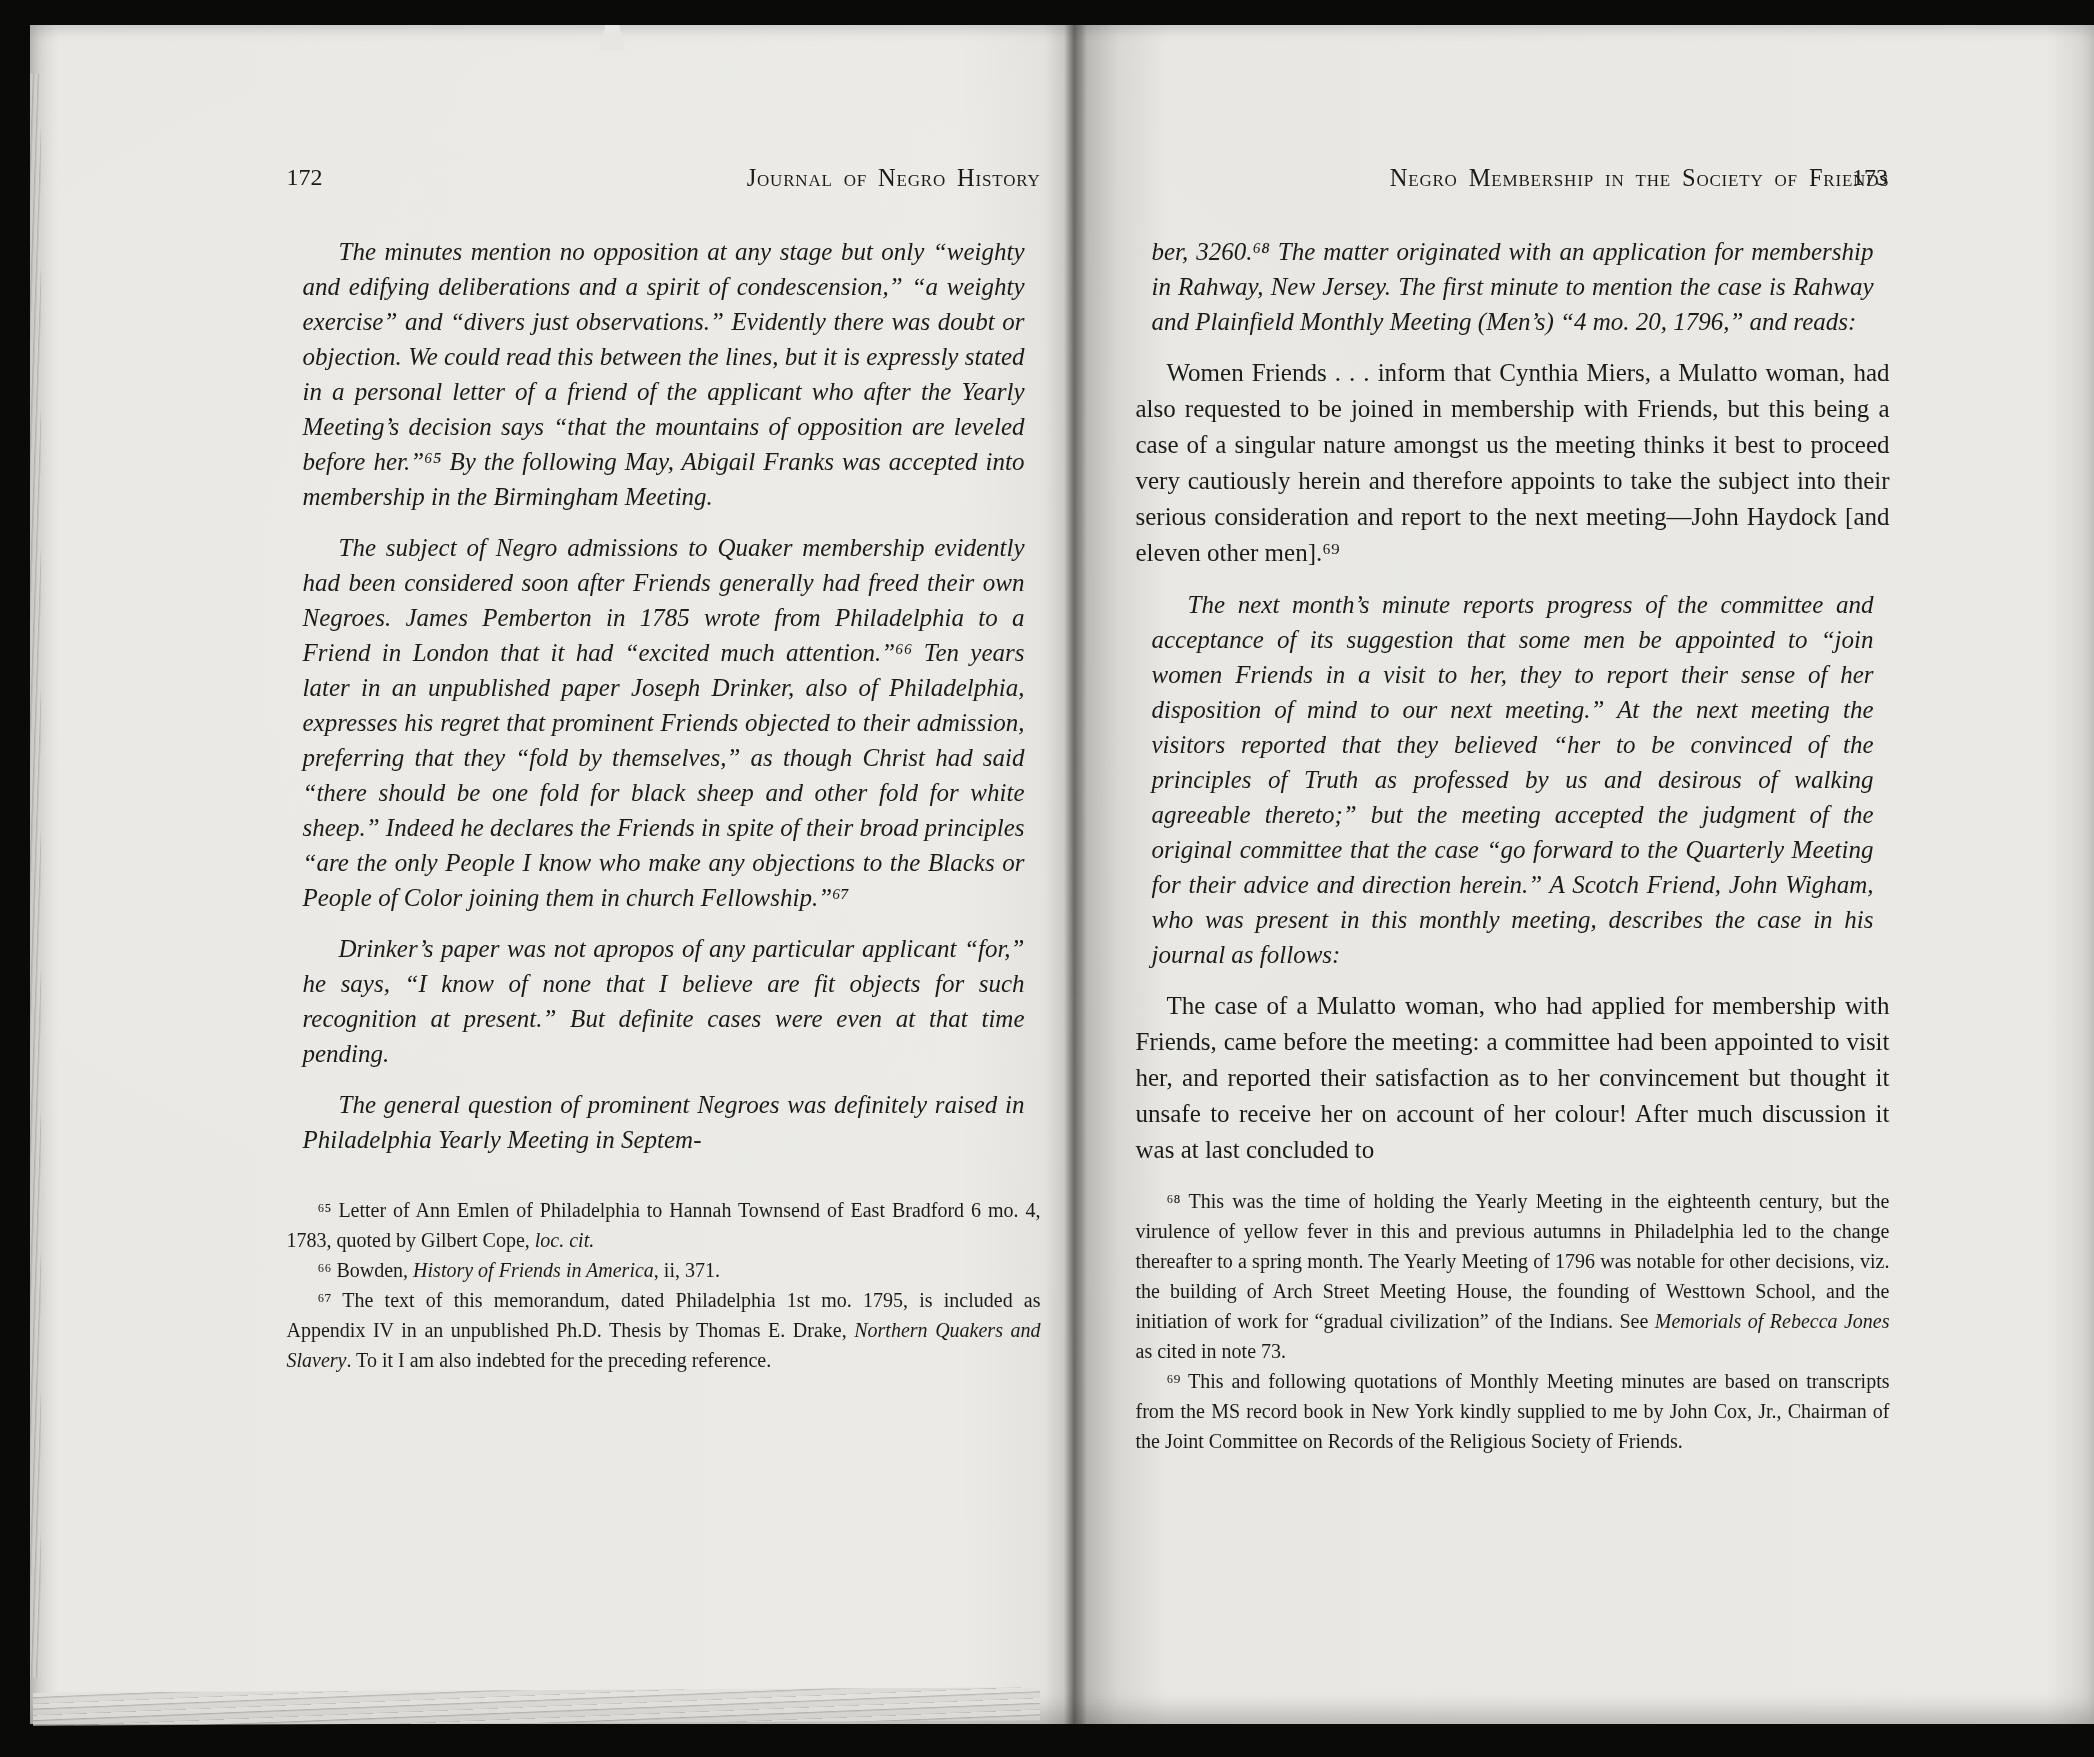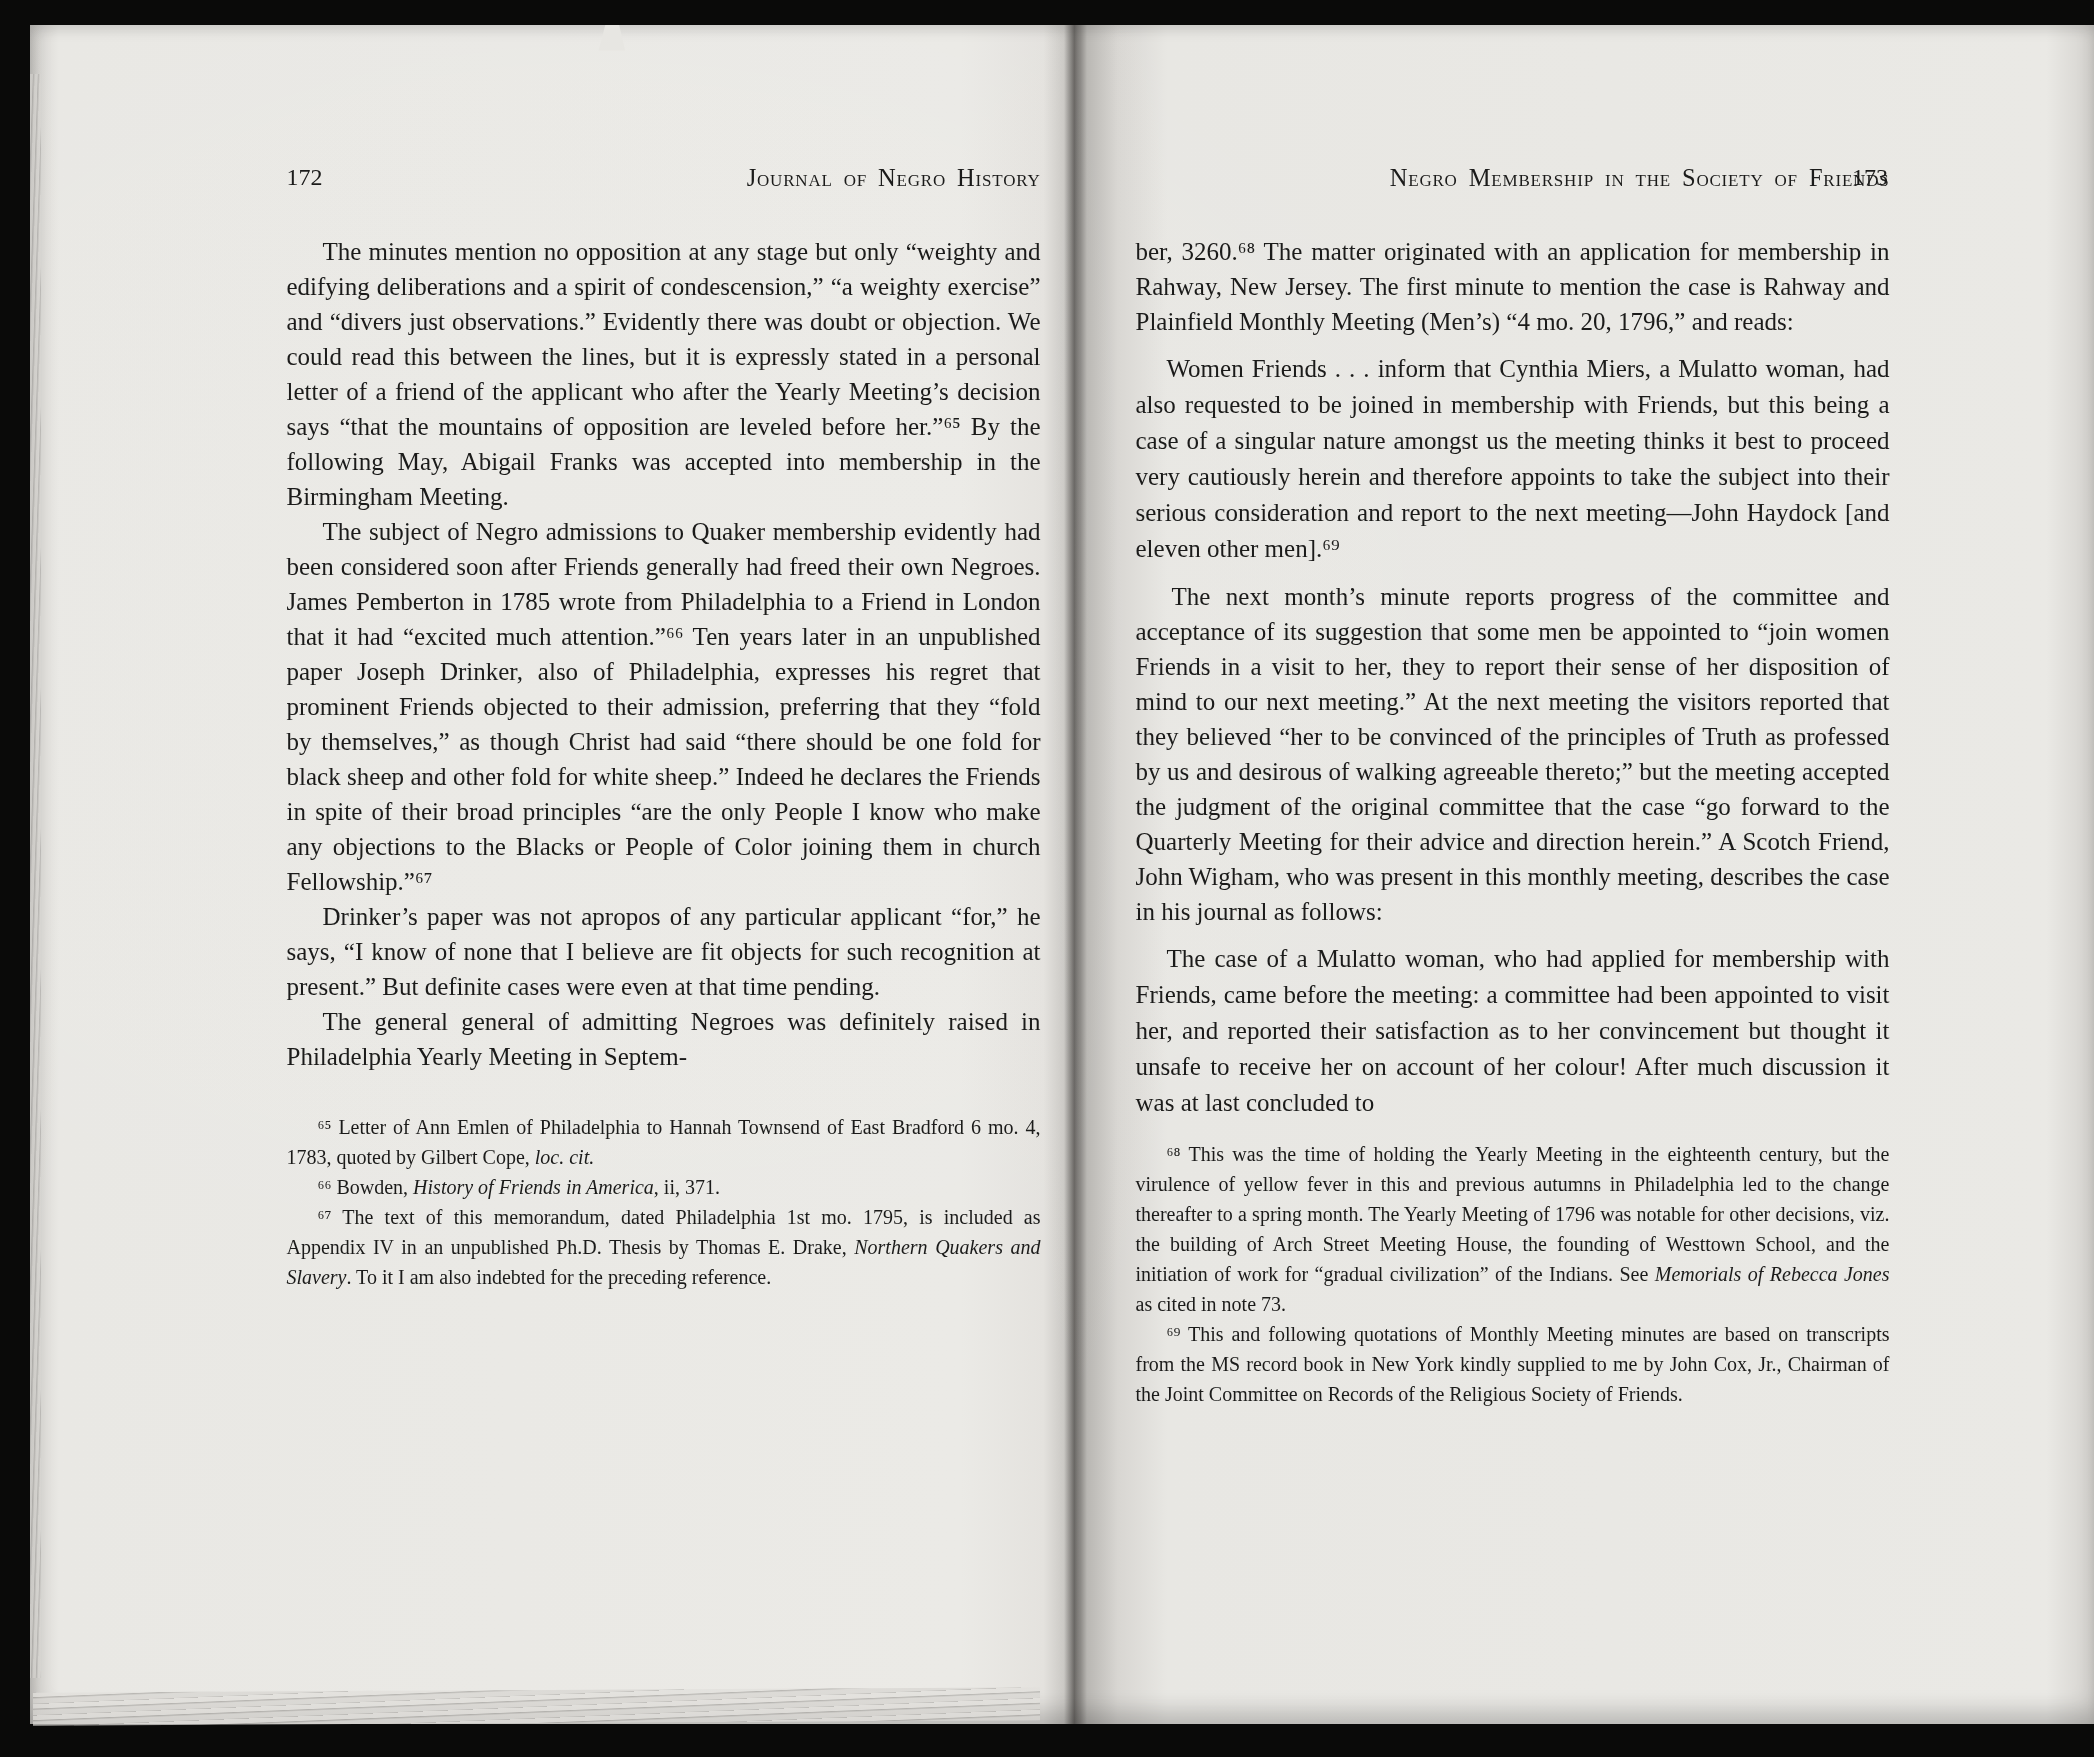--- a/index.html
+++ b/index.html
@@ -99,23 +99,24 @@
     font-size: 24px;
   }
   .folio.at-left  { left: 0; }
   .folio.at-right { right: 1.6px; }
 
   .body-text {
     font-size: 25px;
     line-height: 35px;
   }
   .para {
-    margin: 0;
+    margin: 16px;
     text-indent: 36px;
     text-align: justify;
+    font-style: italic;
   }
   .para.cont { text-indent: 0; }
 
   .quote {
     margin: 12.3px 0 12.3px 0;
     font-size: 25px;
     line-height: 36px;
     text-indent: 31px;
     text-align: justify;
   }
@@ -143,21 +144,21 @@
 
   <div class="page left">
     <div class="page-header">
       <span class="folio at-left">172</span>
       <div class="running-title">Journal of Negro History</div>
     </div>
     <div class="body-text">
       <p class="para">The minutes mention no opposition at any stage but only “weighty and edifying deliberations and a spirit of condescension,” “a weighty exercise” and “divers just observations.”  Evidently there was doubt or objection. We could read this between the lines, but it is expressly stated in a personal letter of a friend of the applicant who after the Yearly Meeting’s decision says “that the mountains of opposition are leveled before her.”⁶⁵ By the following May, Abigail Franks was accepted into membership in the Birmingham Meeting.</p>
       <p class="para">The subject of Negro admissions to Quaker membership evidently had been considered soon after Friends generally had freed their own Negroes.  James Pemberton in 1785 wrote from Philadelphia to a Friend in London that it had “excited much attention.”⁶⁶  Ten years later in an unpublished paper Joseph Drinker, also of Philadelphia, expresses his regret that prominent Friends objected to their admission, preferring that they “fold by themselves,” as though Christ had said “there should be one fold for black sheep and other fold for white sheep.” Indeed he declares the Friends in spite of their broad principles “are the only People I know who make any objections to the Blacks or People of Color joining them in church Fellowship.”⁶⁷</p>
       <p class="para">Drinker’s paper was not apropos of any particular applicant “for,” he says, “I know of none that I believe are fit objects for such recognition at present.”  But definite cases were even at that time pending.</p>
-      <p class="para">The general general of admitting Negroes was definitely raised in Philadelphia Yearly Meeting in Septem-</p>
+      <p class="para">The general question of prominent Negroes was definitely raised in Philadelphia Yearly Meeting in Septem-</p>
     </div>
     <div class="footnotes">
       <p class="fn"><span>⁶⁵ Letter of Ann Emlen of Philadelphia to Hannah Townsend of East Bradford 6 mo. 4, 1783, quoted by Gilbert Cope, </span><span class="it">loc. cit.</span></p>
       <p class="fn"><span>⁶⁶ Bowden, </span><span class="it">History of Friends in America</span><span>, ii, 371.</span></p>
       <p class="fn"><span>⁶⁷ The text of this memorandum, dated Philadelphia 1st mo. 1795, is included as Appendix IV in an unpublished Ph.D. Thesis by Thomas E. Drake, </span><span class="it">Northern Quakers and Slavery</span><span>.  To it I am also indebted for the preceding reference.</span></p>
     </div>
   </div>
 
   <div class="page right">
     <div class="page-header">

